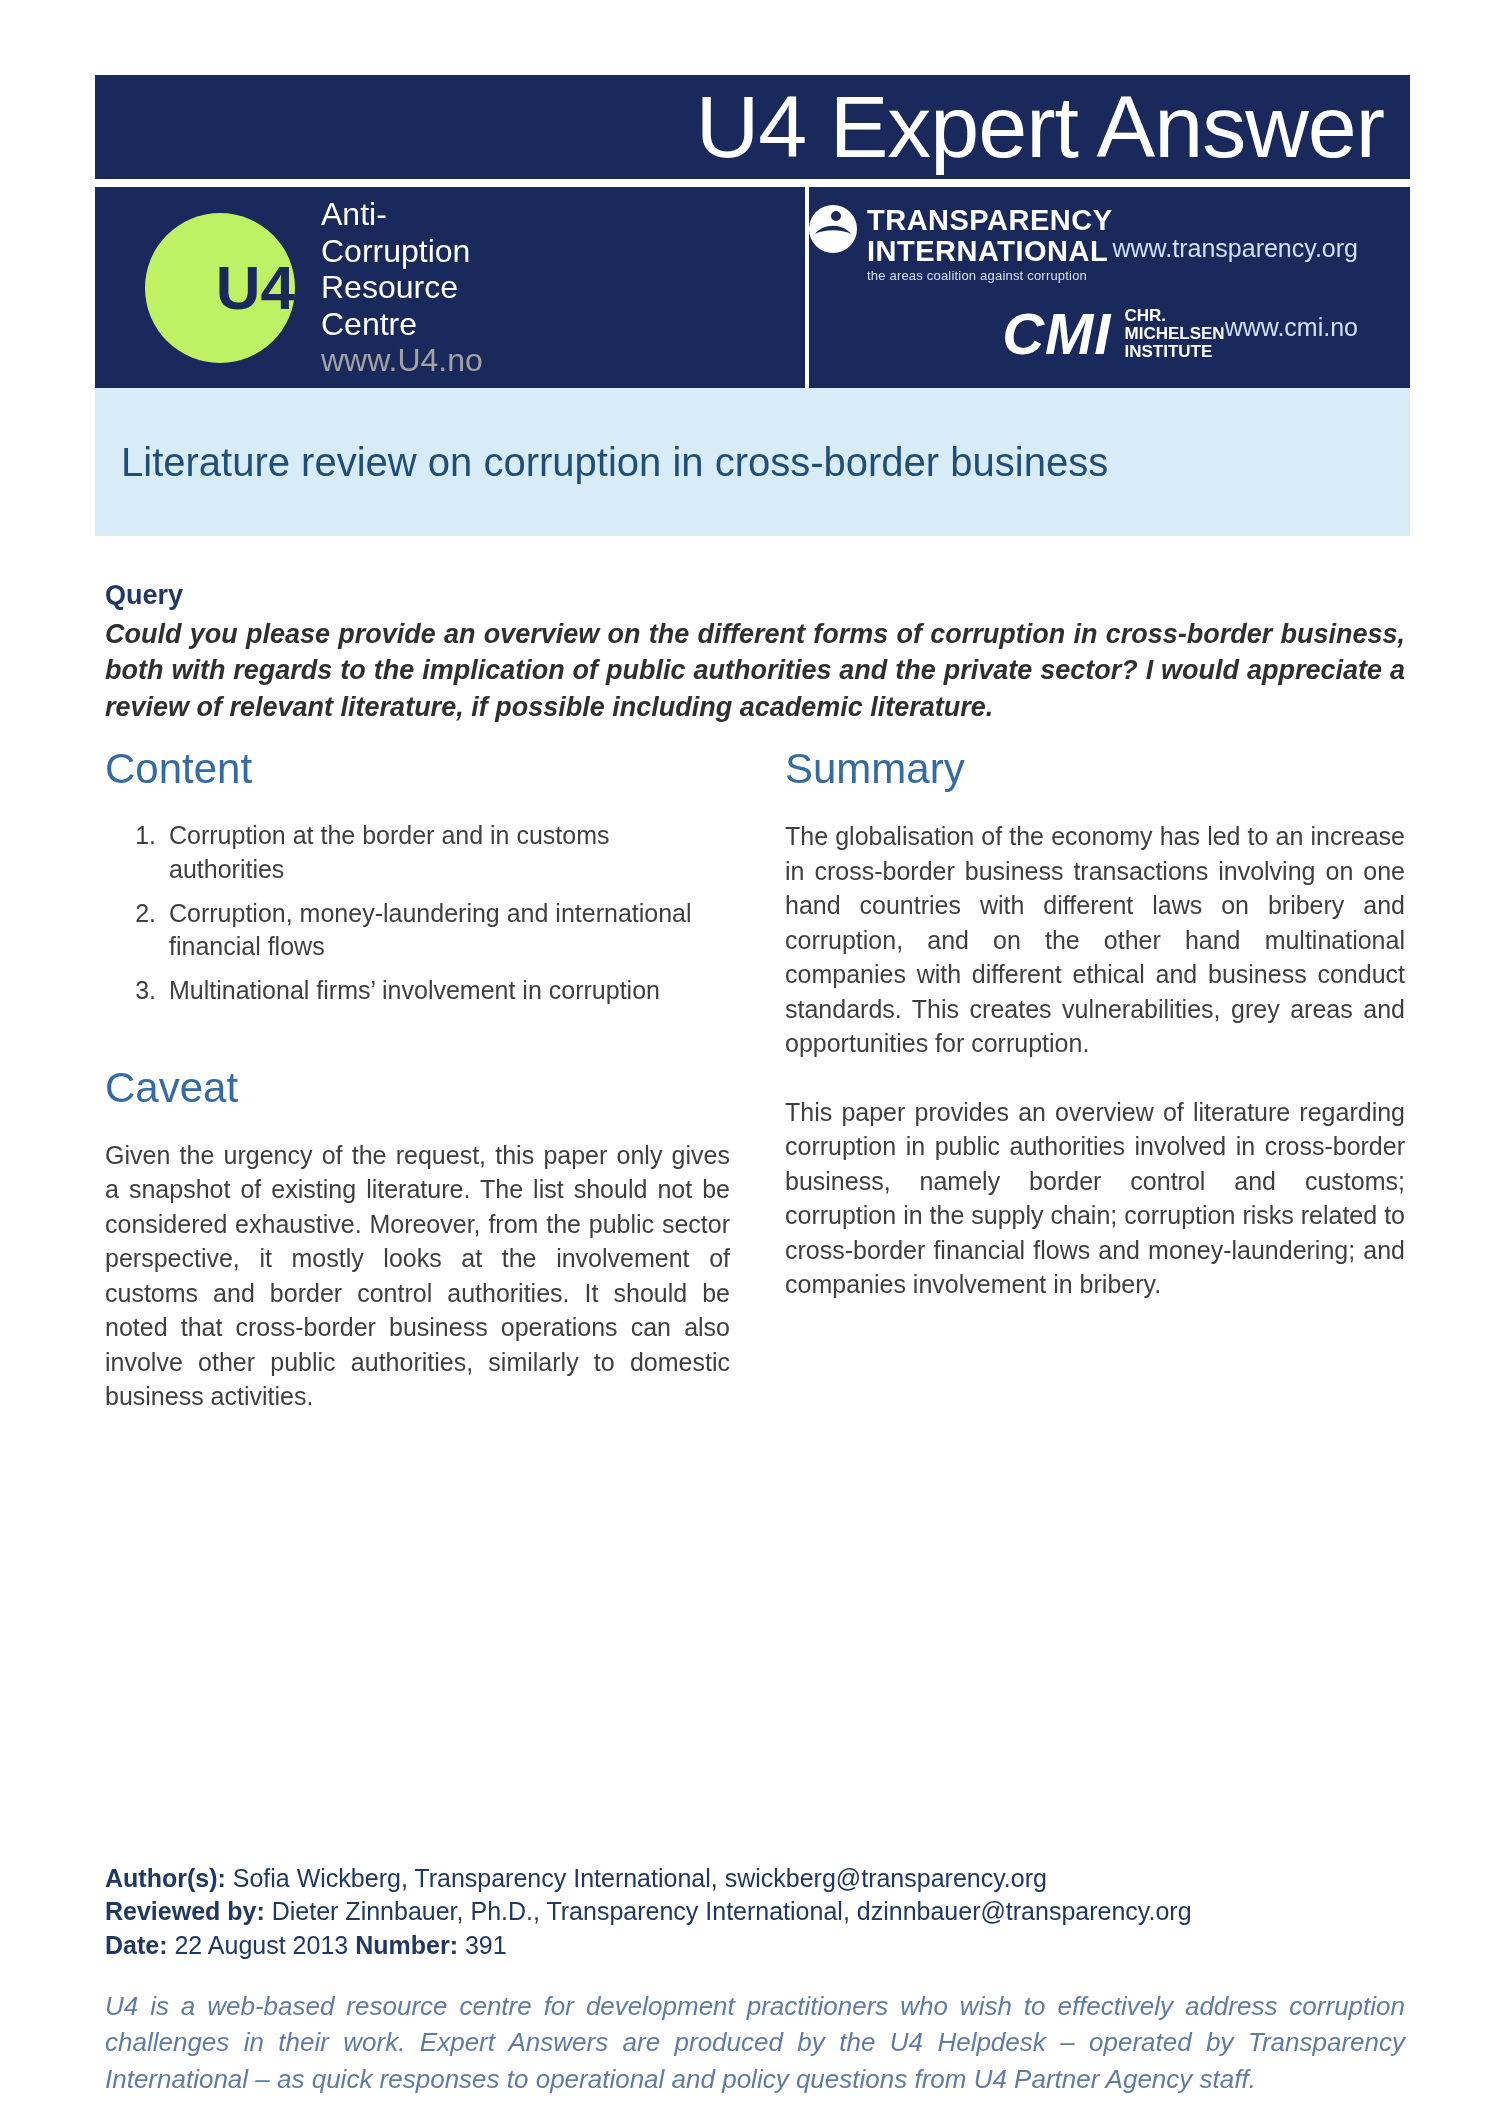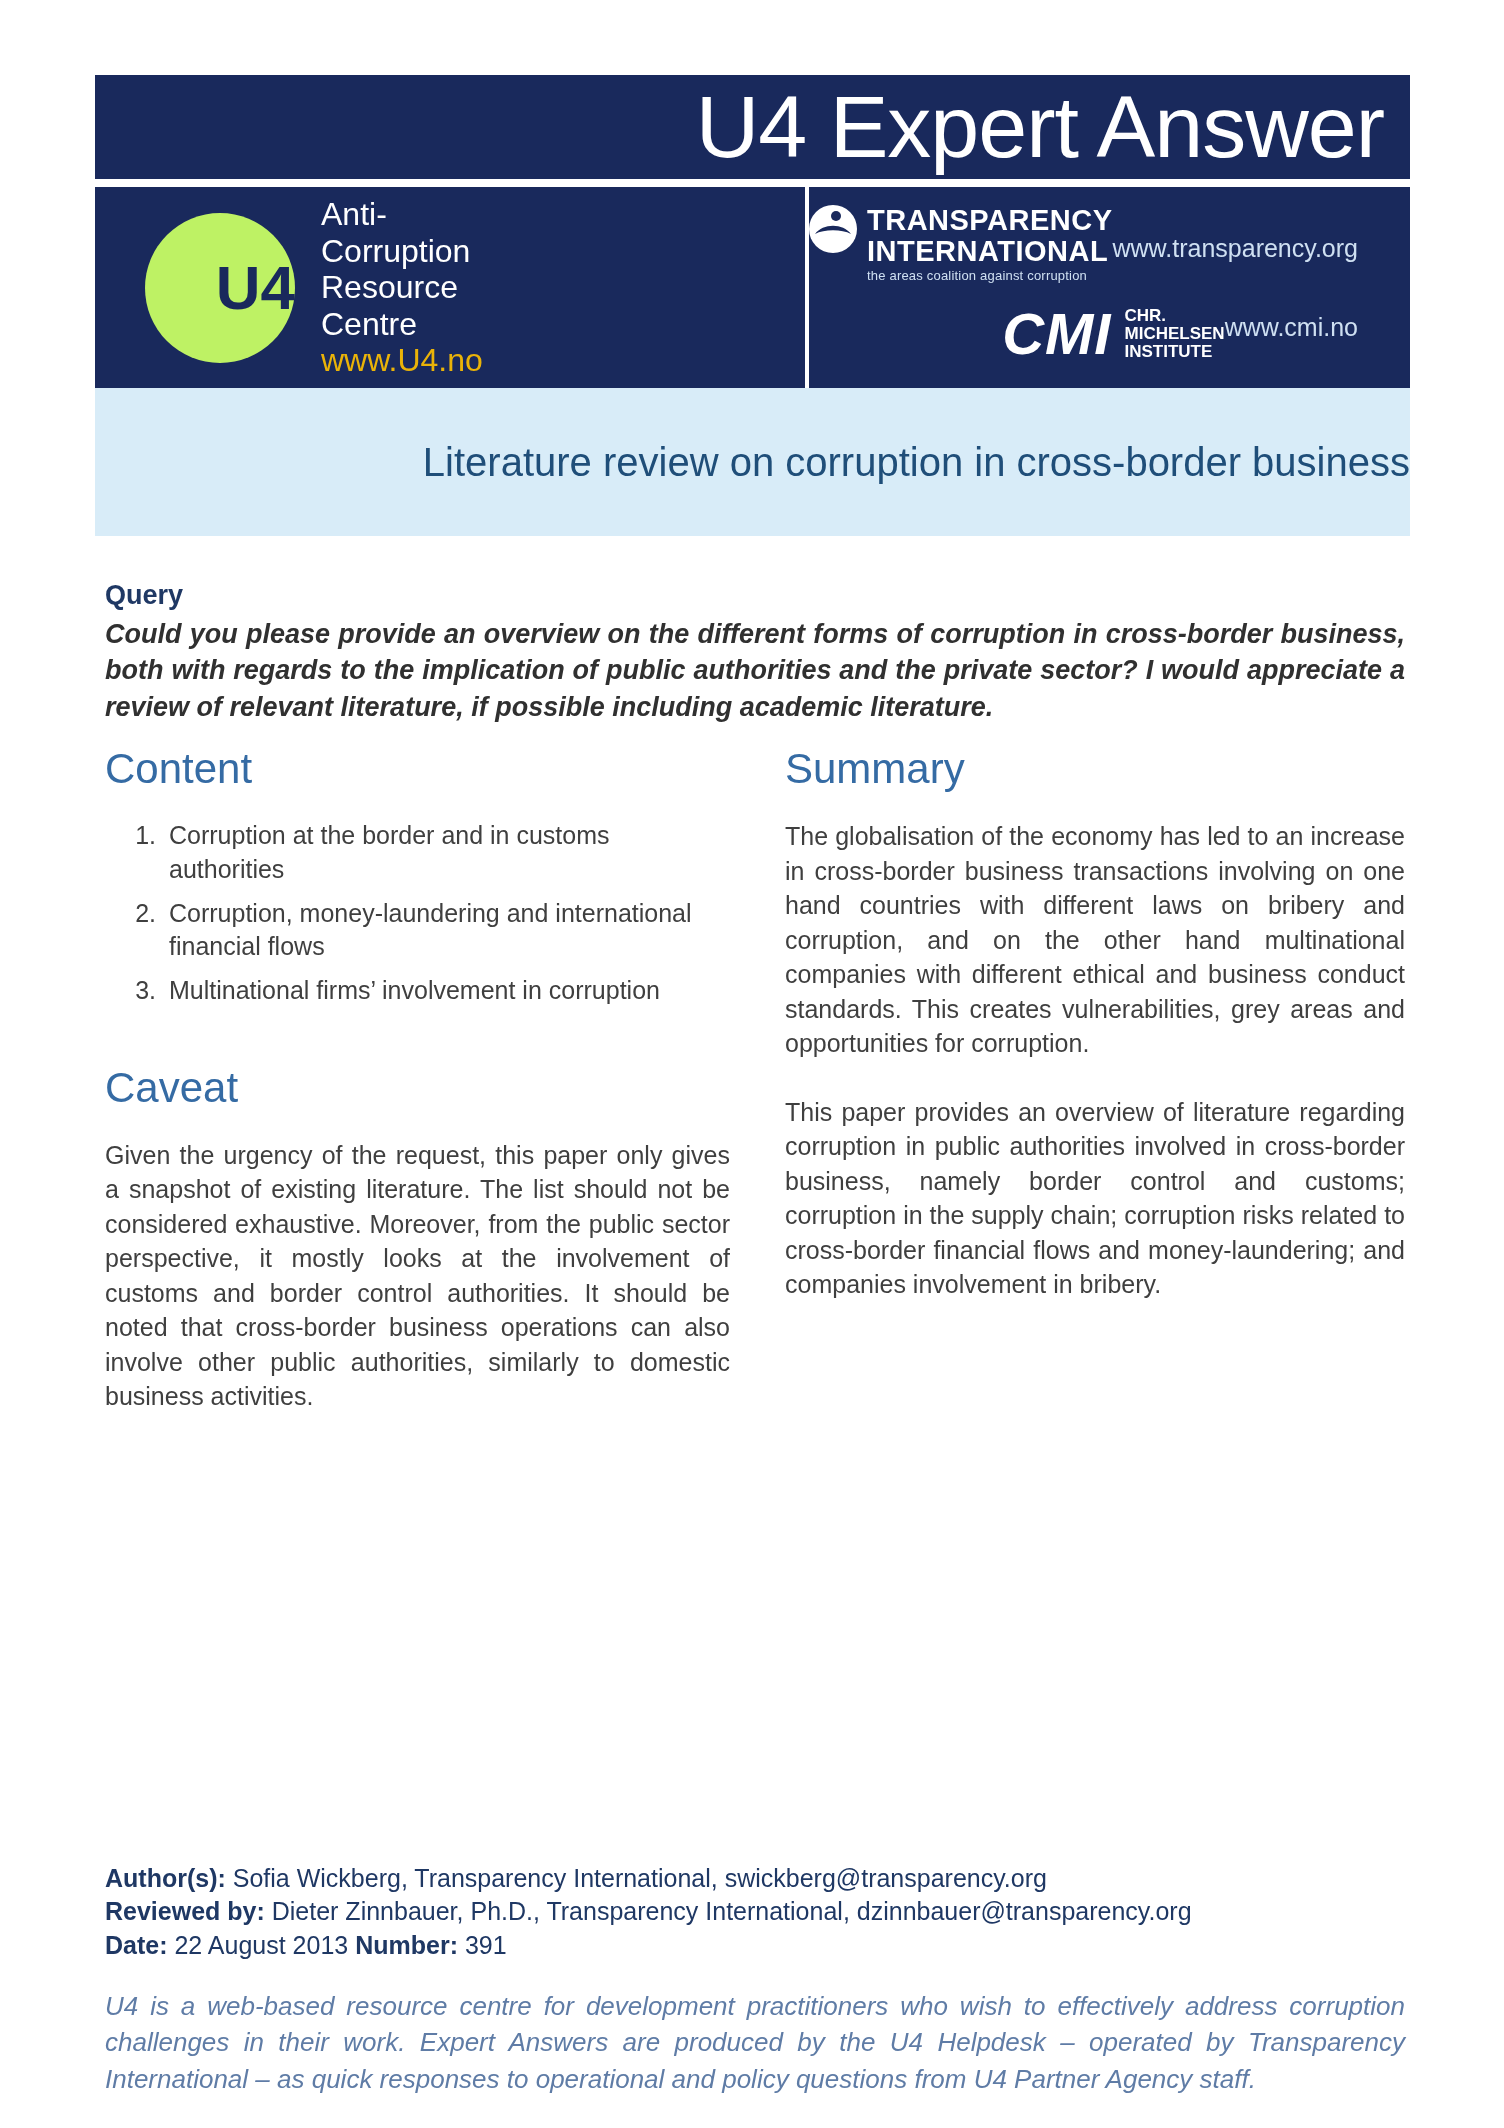--- a/index.html
+++ b/index.html
@@ -25,35 +25,35 @@
   .logo-left { width: 772px; display: flex; align-items: center; padding-left: 50px; }
   .logo-divider { width: 4px; background: #ffffff; }
   .logo-right { flex: 1; display: flex; flex-direction: column; align-items: flex-end; padding: 18px 52px 0 0; }
 
   .u4-circle {
     width: 150px; height: 150px; border-radius: 50%; background: #bef264; flex: 0 0 auto;
     display: flex; align-items: center; justify-content: flex-end;
   }
   .u4-circle span { color: #19295c; font-size: 62px; font-weight: bold; }
   .u4-text { margin-left: 26px; color: #ffffff; font-size: 32px; line-height: 1.14; font-weight: 400; }
-  .u4-url { color: #eab308; }
+  .u4-url { color: #a3a3a3; }
 
   .org-block { display: flex; align-items: center; }
   .ti-block { display: flex; align-items: flex-start; gap: 10px; }
   .ti-names { color: #ffffff; font-weight: bold; font-size: 29px; line-height: 1.06; letter-spacing: 0.5px; }
   .ti-tagline { color: #cfe0f2; font-size: 13px; font-weight: 400; margin-top: 3px; letter-spacing: 0.2px; }
   .org-url { color: #cfe0f2; font-size: 25px; margin-top: 9px; }
   .cmi-block { display: flex; align-items: center; gap: 13px; margin-top: 22px; }
   .cmi-abbr { color: #ffffff; font-size: 58px; font-weight: bold; letter-spacing: 1px; line-height: 1; font-style: italic; }
   .cmi-names { color: #ffffff; font-size: 17px; font-weight: bold; line-height: 1.08; }
 
   
   .title-band {
     position: absolute; left: 95px; top: 388px; width: 1315px; height: 148px;
-    background: #d8ecf8; display: flex; align-items: center; padding-left: 26px; justify-content: flex-end;
+    background: #d8ecf8; display: flex; align-items: center; padding-left: 26px;
   }
   .document-title { color: #1f4e79; font-size: 40px; font-weight: 400; }
 
   
   .query-block { position: absolute; left: 105px; top: 580px; width: 1300px; }
   .query-heading { color: #1f3864; font-size: 27px; font-weight: bold; margin-bottom: 5px; }
   .query-text {
     color: #303030; font-size: 27px; font-weight: bold; font-style: italic;
     line-height: 1.35; text-align: justify;
   }

